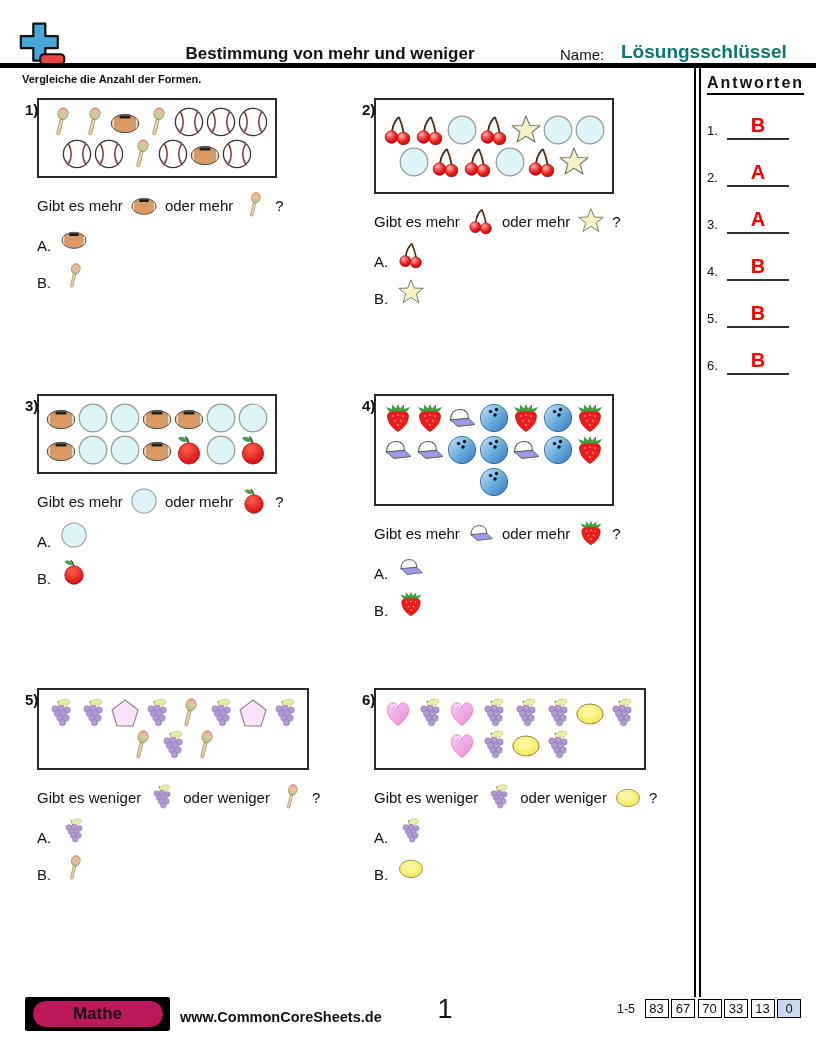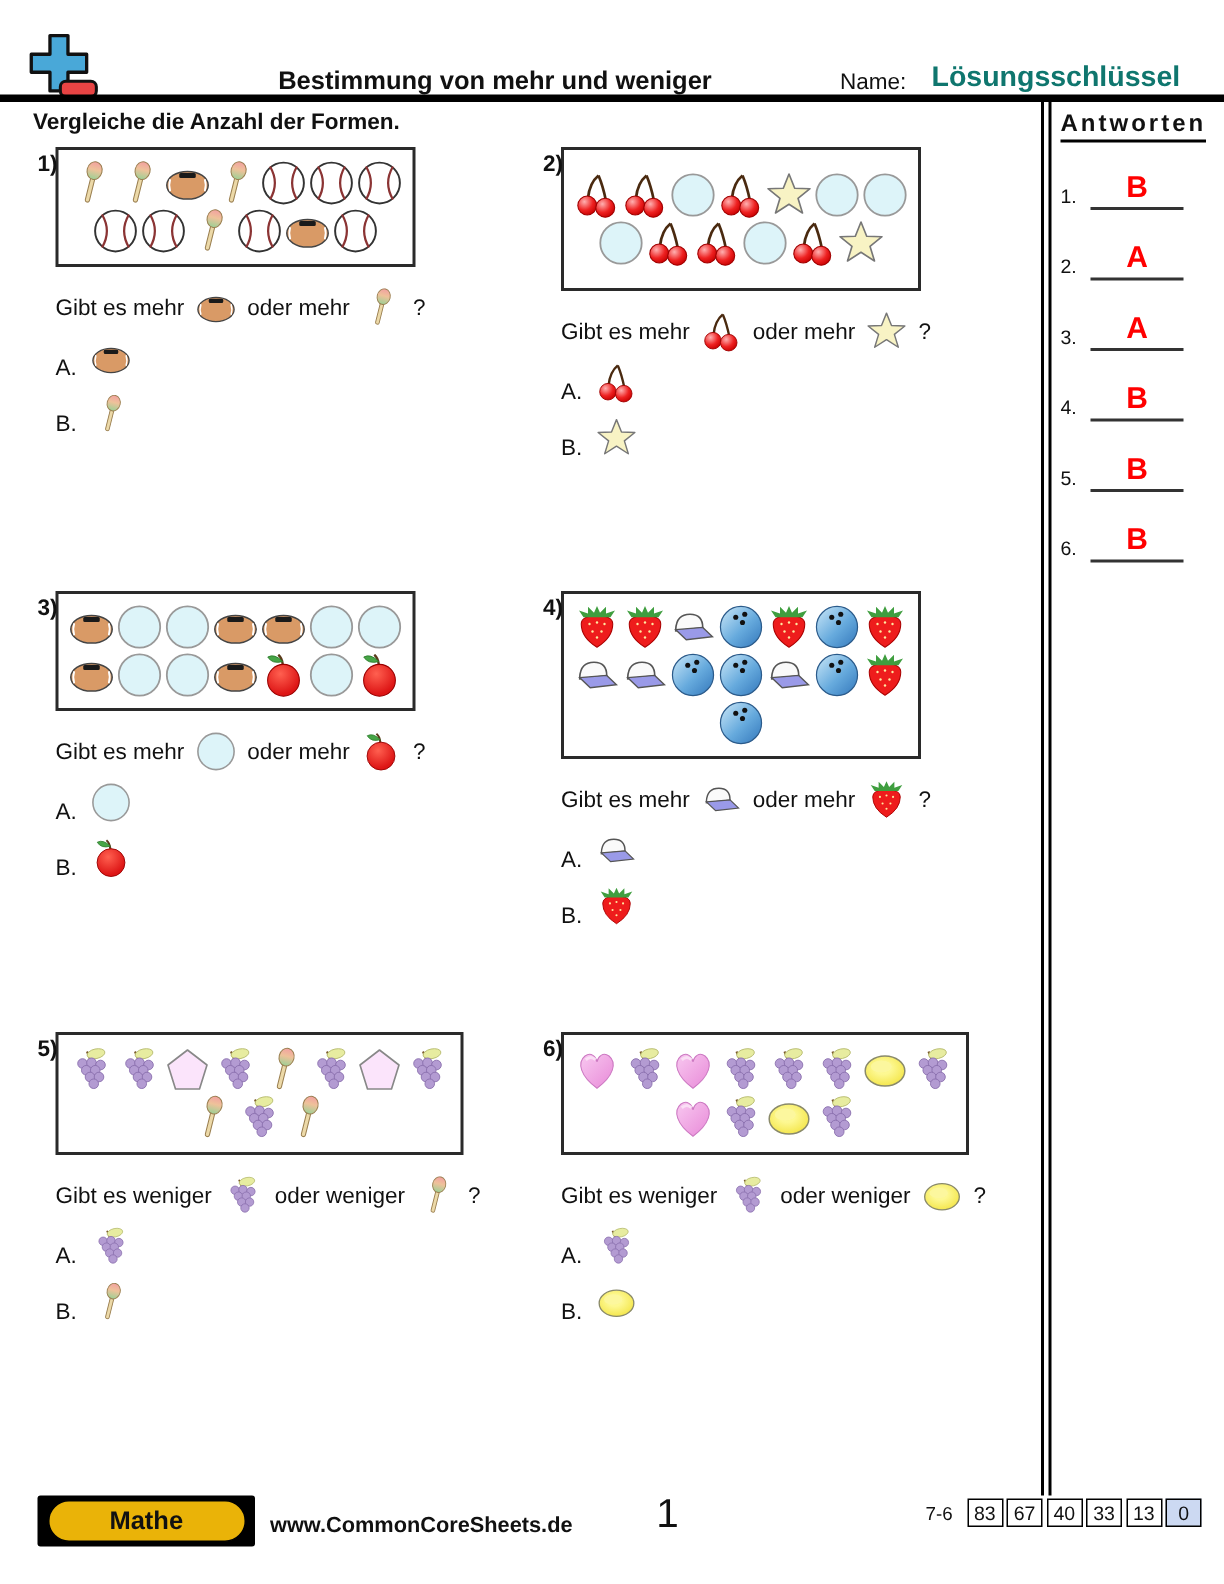--- a/index.html
+++ b/index.html
@@ -6,21 +6,21 @@
   .page{position:relative;width:816px;height:1056px;background:#fff;overflow:hidden;
         font-family:"Liberation Sans",sans-serif;color:#111;margin:0 auto;padding-left:40px;}
 
   
   .logo{position:absolute;left:15px;top:20px;width:56px;height:48px;}
   .title{position:absolute;left:60px;top:44px;width:540px;text-align:center;
          font-weight:bold;font-size:17px;}
   .name-label{position:absolute;left:560px;top:46px;font-size:15px;}
   .key-label{position:absolute;left:621px;top:41px;font-size:19px;font-weight:bold;color:#0f766e;}
   .header-rule{position:absolute;left:0;top:63px;width:816px;height:5px;background:#000;}
-  .instruction{position:absolute;left:22px;top:73px;font-weight:bold;font-size:15px;}
+  .instruction{position:absolute;left:22px;top:73px;font-weight:bold;font-size:11px;}
 
   
   .v-divider{position:absolute;left:694px;top:68px;width:7px;height:929px;
              border-left:2px solid #000;border-right:2px solid #000;box-sizing:border-box;background:#fff;}
   .answers{position:absolute;left:707px;top:74px;width:106px;}
   .answers-title{font-weight:bold;font-size:16px;letter-spacing:2px;border-bottom:2px solid #000;
                  display:inline-block;padding-bottom:1px;}
   .ans-list{margin-top:19px;}
   .ans-item{display:flex;align-items:flex-end;margin-bottom:21px;height:26px;}
   .ans-num{width:20px;font-size:13px;padding-bottom:2px;}
@@ -46,21 +46,21 @@
 
   .question{display:flex;align-items:center;gap:7px;font-size:15px;margin-top:13px;}
   .q-icon{width:28px;height:28px;display:inline-block;flex:0 0 auto;}
   .option{display:flex;align-items:flex-end;font-size:15px;margin-top:6px;min-height:29px;}
   .opt-label{padding-bottom:2px;}
   .opt-icon{width:28px;height:28px;display:inline-block;margin-left:9px;margin-bottom:3px;flex:0 0 auto;}
 
   
   .subject-bar{position:absolute;left:25px;top:997px;width:145px;height:34px;background:#000;
                display:flex;align-items:center;justify-content:center;border-radius:2px;}
-  .subject-pill{background:#eab308;border:1px solid #000;border-radius:16px;font-weight:bold;
+  .subject-pill{background:#be185d;border:1px solid #000;border-radius:16px;font-weight:bold;
                 font-size:17px;padding:3px 0;width:130px;text-align:center;}
   .website{position:absolute;left:180px;top:1009px;font-size:14.5px;font-weight:bold;}
   .page-num{position:absolute;left:381px;top:994px;width:128px;text-align:center;font-size:27px;}
   .score-strip{position:absolute;left:617px;top:999px;display:flex;align-items:center;}
   .score-label{font-size:12.5px;margin-right:7px;}
   .score-cell{width:22px;height:17px;border:1.5px solid #000;display:flex;align-items:center;
               justify-content:center;font-size:13px;margin-left:2.5px;background:#fff;}
   .score-cell.highlight{background:#ccd9f2;}
   .hidden-defs{position:absolute;width:0;height:0;overflow:hidden;}
 </style>
@@ -871,22 +871,22 @@
       </div>
     </div>
   </div>
 
   <div class="subject-bar">
     <div class="subject-pill">Mathe</div>
   </div>
   <div class="website">www.CommonCoreSheets.de</div>
   <div class="page-num">1</div>
   <div class="score-strip">
-    <span class="score-label">7-6</span>
+    <span class="score-label">1-5</span>
     <span class="score-cell">83</span>
     <span class="score-cell">67</span>
-    <span class="score-cell">40</span>
+    <span class="score-cell">70</span>
     <span class="score-cell">33</span>
     <span class="score-cell">13</span>
     <span class="score-cell highlight">0</span>
   </div>
 
 </div>
 
 </body></html>

